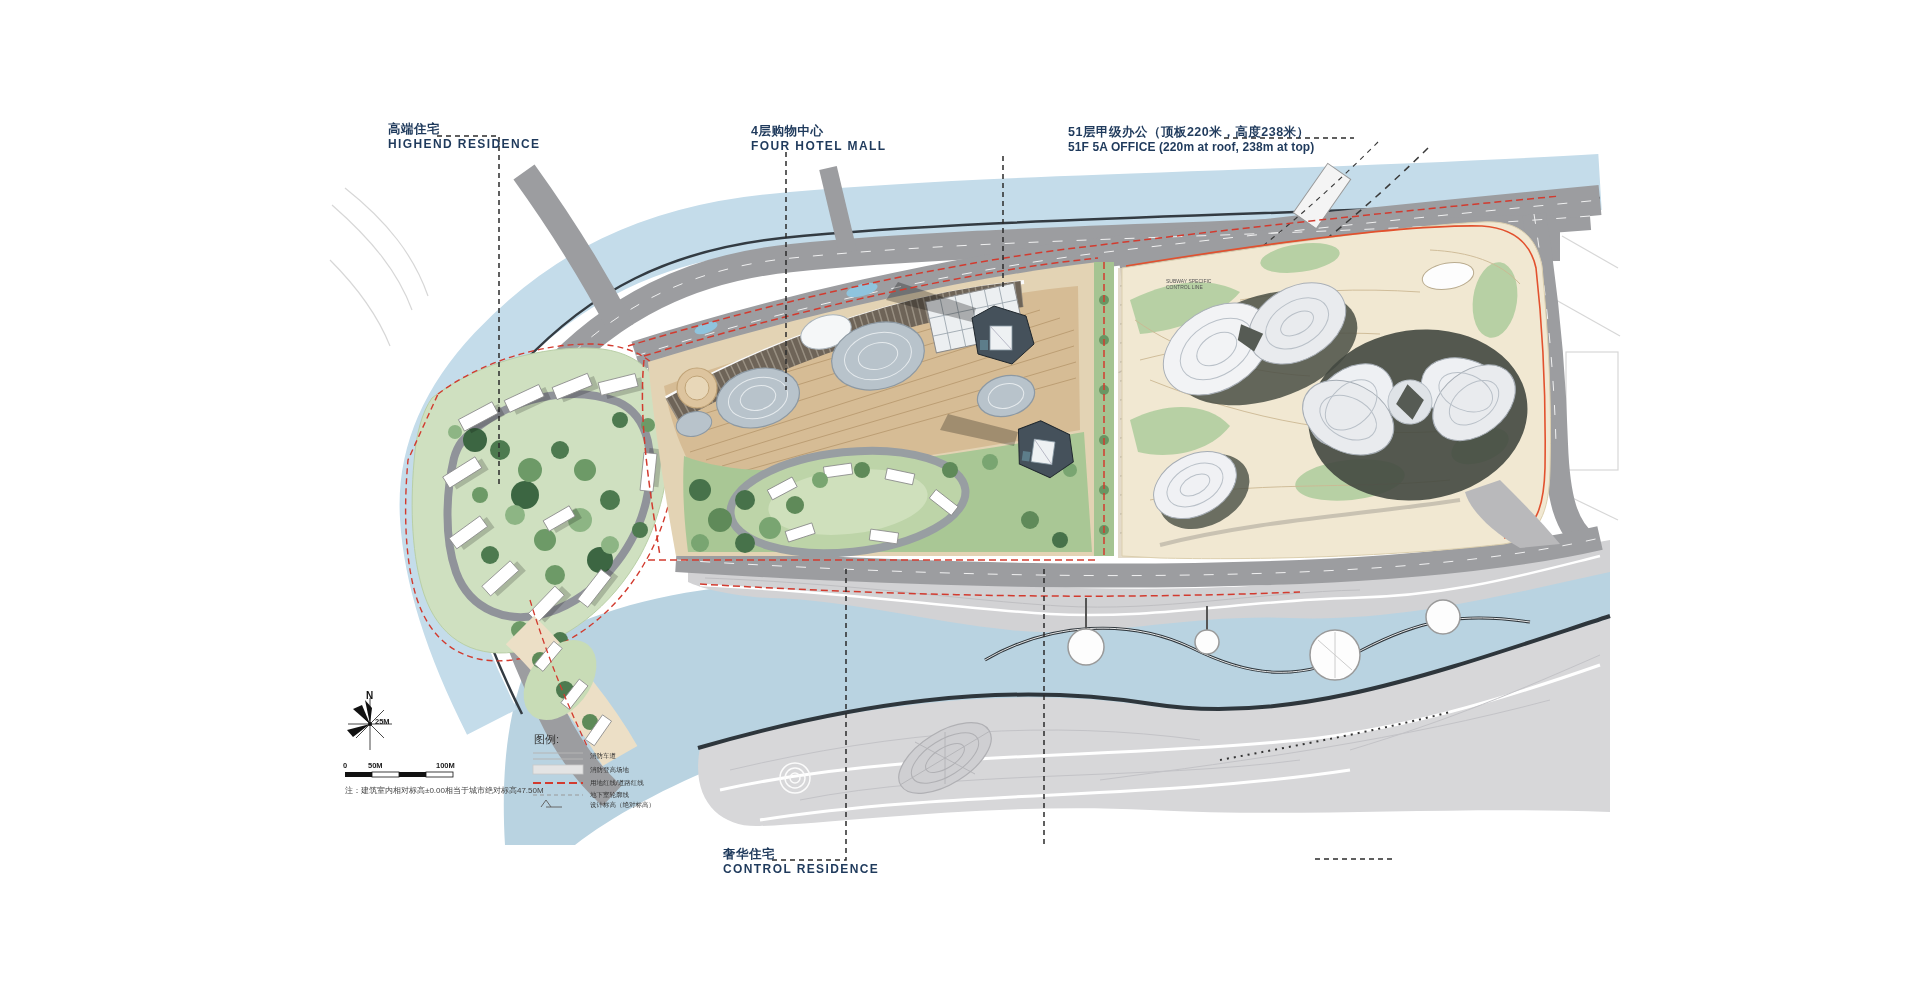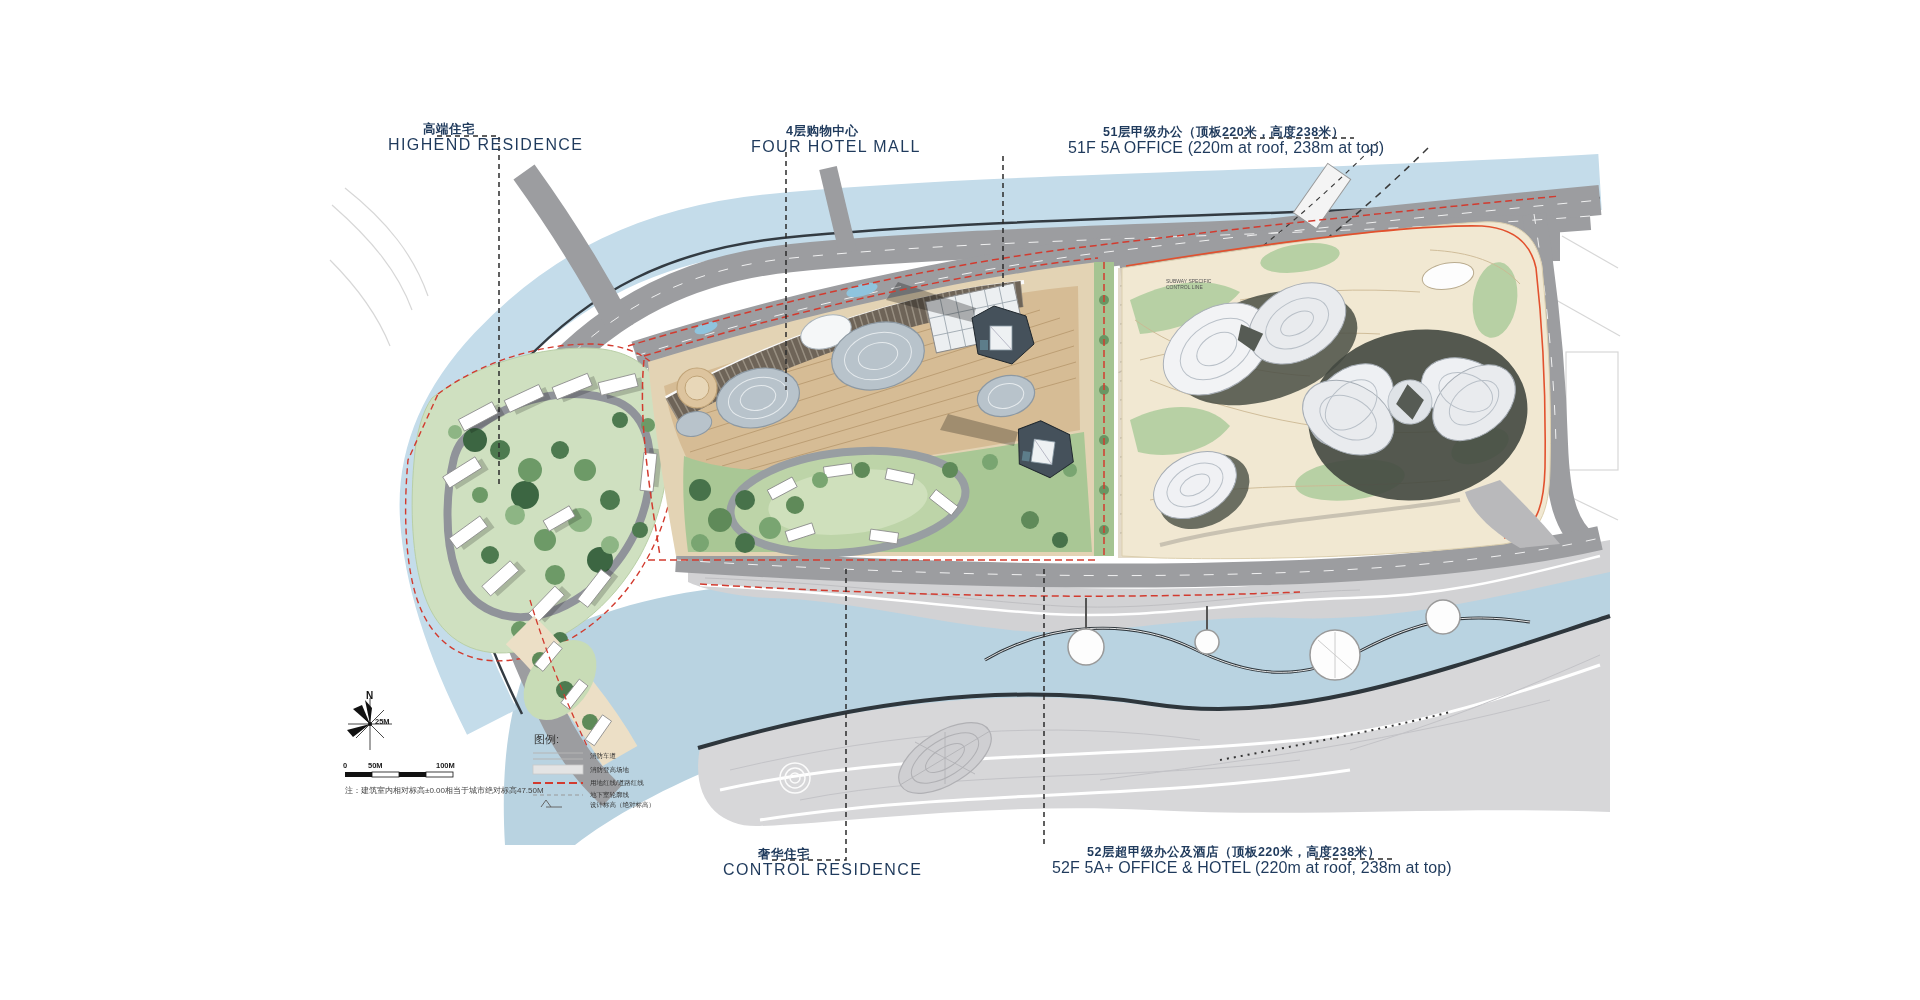--- a/index.html
+++ b/index.html
@@ -1,21 +1,21 @@
 <!DOCTYPE html>
 <html><head>
 <meta charset="utf-8">
 <style>
   html,body{margin:0;padding:0;background:#fff;}
   .canvas{position:relative;width:1920px;height:1000px;background:#ffffff;overflow:hidden;
           font-family:"Liberation Sans",sans-serif;}
   .plan-svg{position:absolute;left:0;top:0;}
   .anno{position:absolute;color:#1f3a5c;white-space:nowrap;line-height:15px;}
-  .anno .cn{display:block;font-size:12.5px;font-weight:700;letter-spacing:.5px;margin-left:35px;}
-  .anno .en{display:block;font-size:16px;font-weight:400;letter-spacing:1.4px;}
+  .anno .cn{display:block;font-size:12.5px;font-weight:700;letter-spacing:.5px;}
+  .anno .en{display:block;font-size:12px;font-weight:700;letter-spacing:1.4px;}
   .anno.sans .en{letter-spacing:.1px;}
   .tinytext{position:absolute;color:#3a3a3a;white-space:nowrap;}
   .legend-title{font-size:11px;color:#333;}
   .legend-label{font-size:6.5px;color:#333;}
   .scale-label{font-size:7.5px;color:#222;font-weight:700;}
   .north-n{font-size:10px;color:#111;font-weight:700;}
   .note{font-size:8px;color:#444;}
   .subway-note{font-size:5px;color:#555;line-height:6px;}
 </style>
 </head>
@@ -471,24 +471,20 @@
 <div class="anno sans" style="left:1068px;top:125px;">
   <span class="cn">51层甲级办公（顶板220米，高度238米）</span>
   <span class="en">51F 5A OFFICE (220m at roof, 238m at top)</span>
 </div>
 
 <div class="anno" style="left:723px;top:847px;">
   <span class="cn">奢华住宅</span>
   <span class="en">CONTROL RESIDENCE</span>
 </div>
 
-<div class="anno sans" style="left:1052px;top:845px;">
-  <span class="cn">52层超甲级办公及酒店（顶板220米，高度238米）</span>
-  <span class="en">52F 5A+ OFFICE &amp; HOTEL (220m at roof, 238m at top)</span>
-</div>
 
 <div class="tinytext north-n" style="left:366px;top:690px;">N</div>
 
 <div class="tinytext scale-label" style="left:343px;top:761px;">0</div>
 <div class="tinytext scale-label" style="left:362px;top:717px;padding-left:13px;">25M</div>
 <div class="tinytext scale-label" style="left:368px;top:761px;">50M</div>
 <div class="tinytext scale-label" style="left:436px;top:761px;">100M</div>
 
 <div class="tinytext note" style="left:345px;top:785px;text-align:center;">注：建筑室内相对标高±0.00相当于城市绝对标高47.50M</div>
 

